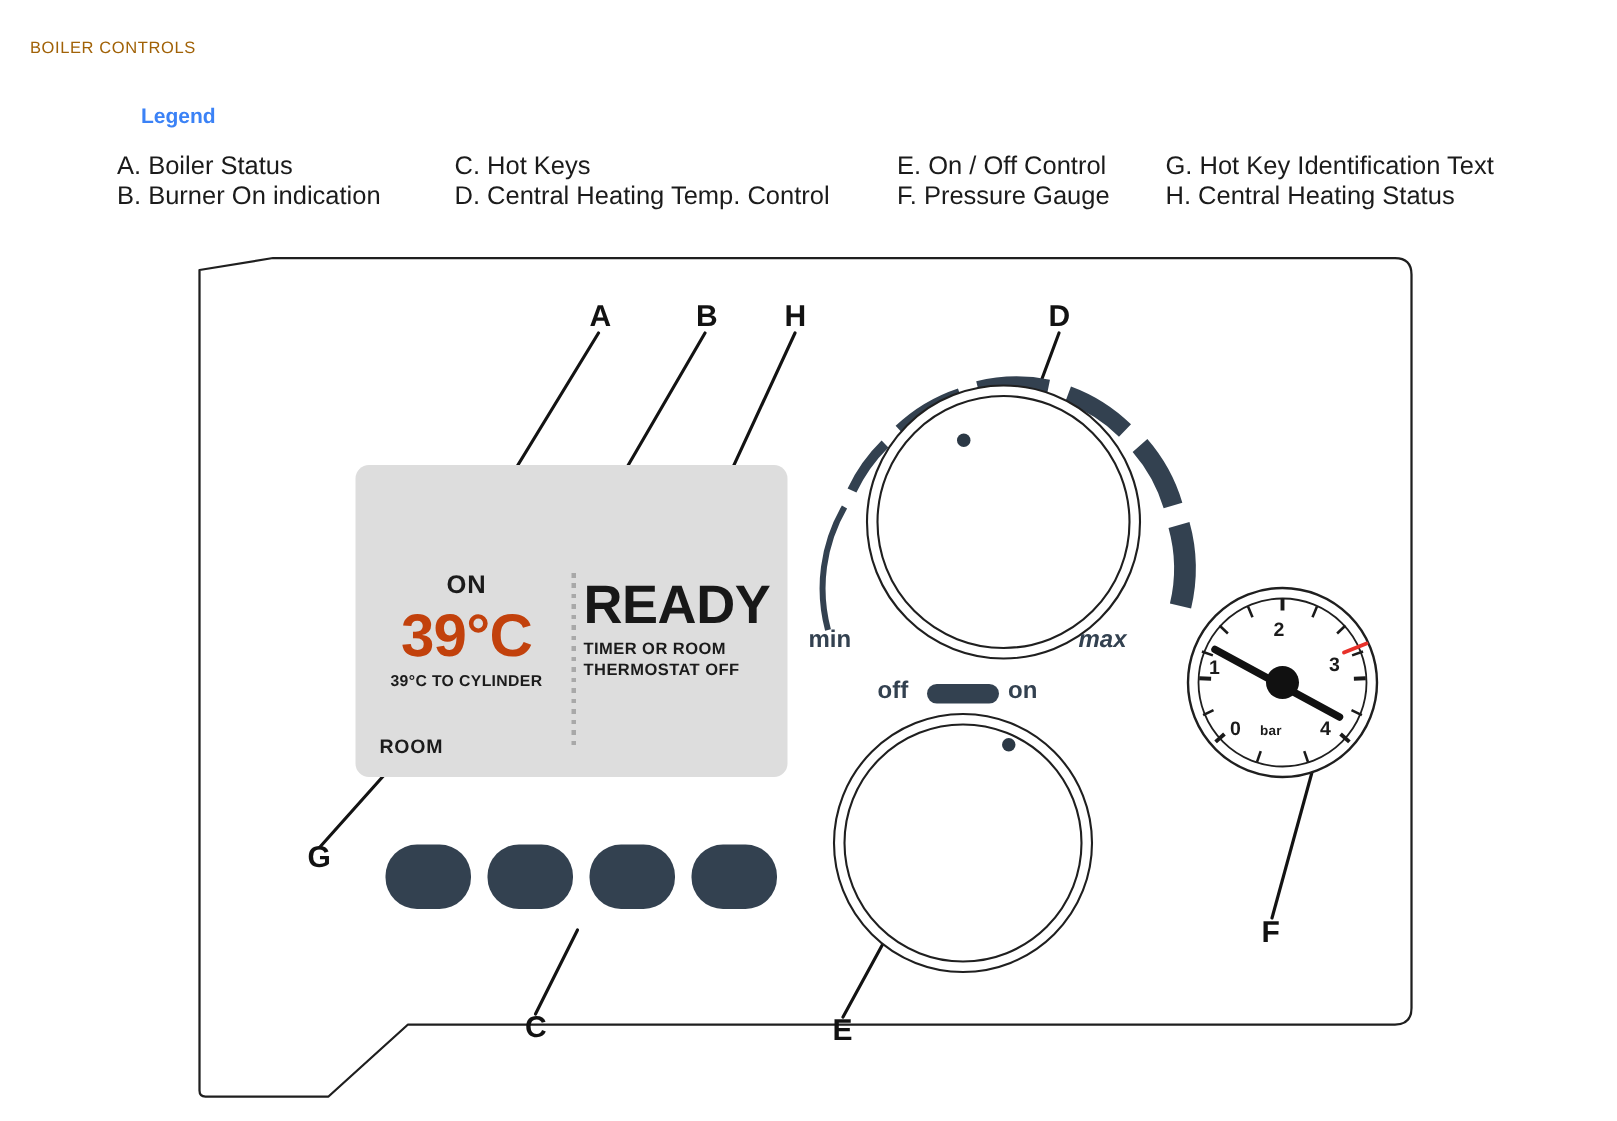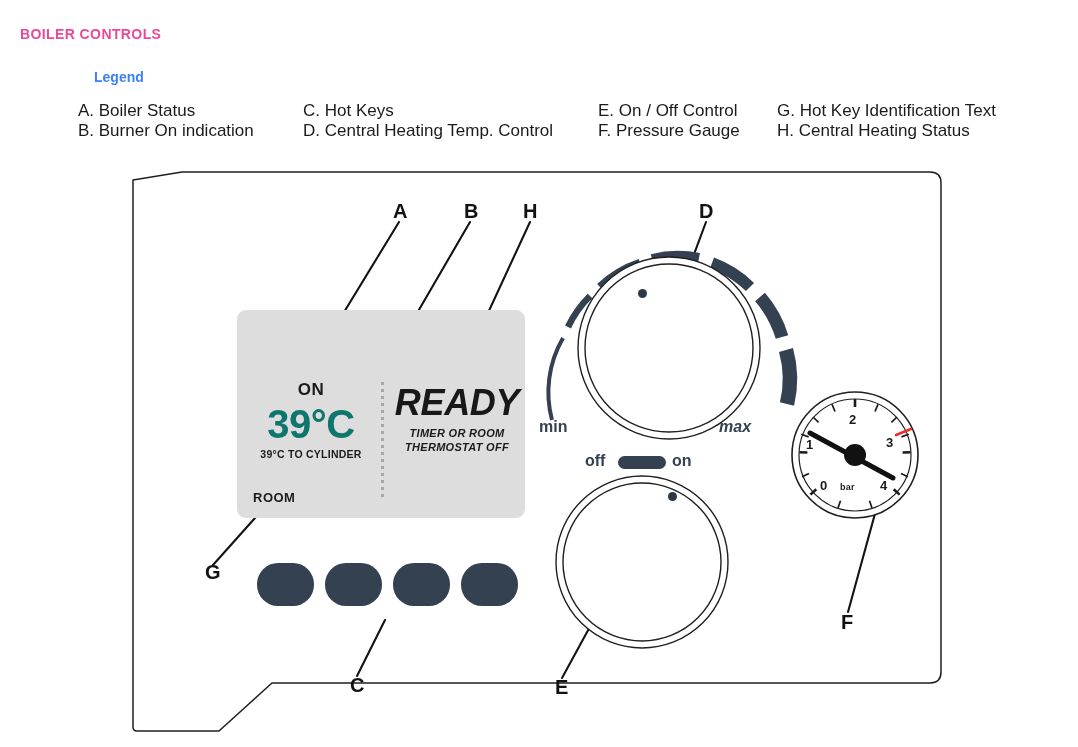--- a/index.html
+++ b/index.html
@@ -12,24 +12,24 @@
     height: 747px;
     position: relative;
     font-family: "Liberation Sans", sans-serif;
     color: #1a1a1a;
     overflow: hidden;
   }
   #page-title {
     position: absolute;
     left: 20px;
     top: 26px;
-    font-size: 14px;
-    font-weight: bold;
+    font-size: 11px;
+    font-weight: normal;
     letter-spacing: 0.4px;
-    color: #ec4899;
+    color: #a16207;
   }
   #legend-heading {
     position: absolute;
     left: 94px;
     top: 69px;
     font-size: 14px;
     font-weight: bold;
     color: #3b82f6;
   }
   .legend-col {
@@ -89,35 +89,34 @@
     font-weight: bold;
     letter-spacing: 0.6px;
     color: #1b1b1b;
   }
   #temp-value {
     font-size: 40px;
     font-weight: bold;
     letter-spacing: -0.5px;
     line-height: 44px;
     margin-top: 2px;
-    color: #0f766e;
+    color: #c2410c;
   }
   #temp-sub {
     font-size: 10.5px;
     font-weight: bold;
     letter-spacing: 0.25px;
     margin-top: 2px;
     color: #1b1b1b;
   }
   .lcd-right {
     position: absolute;
     left: 152px; top: 74px;
     width: 136px;
-    text-align: center;
-    font-style: italic;
+    text-align: left;
   }
   #ch-status {
     font-size: 36px;
     font-weight: bold;
     letter-spacing: -0.3px;
     line-height: 38px;
     color: #181818;
   }
   #ch-substatus {
     font-size: 11px;

